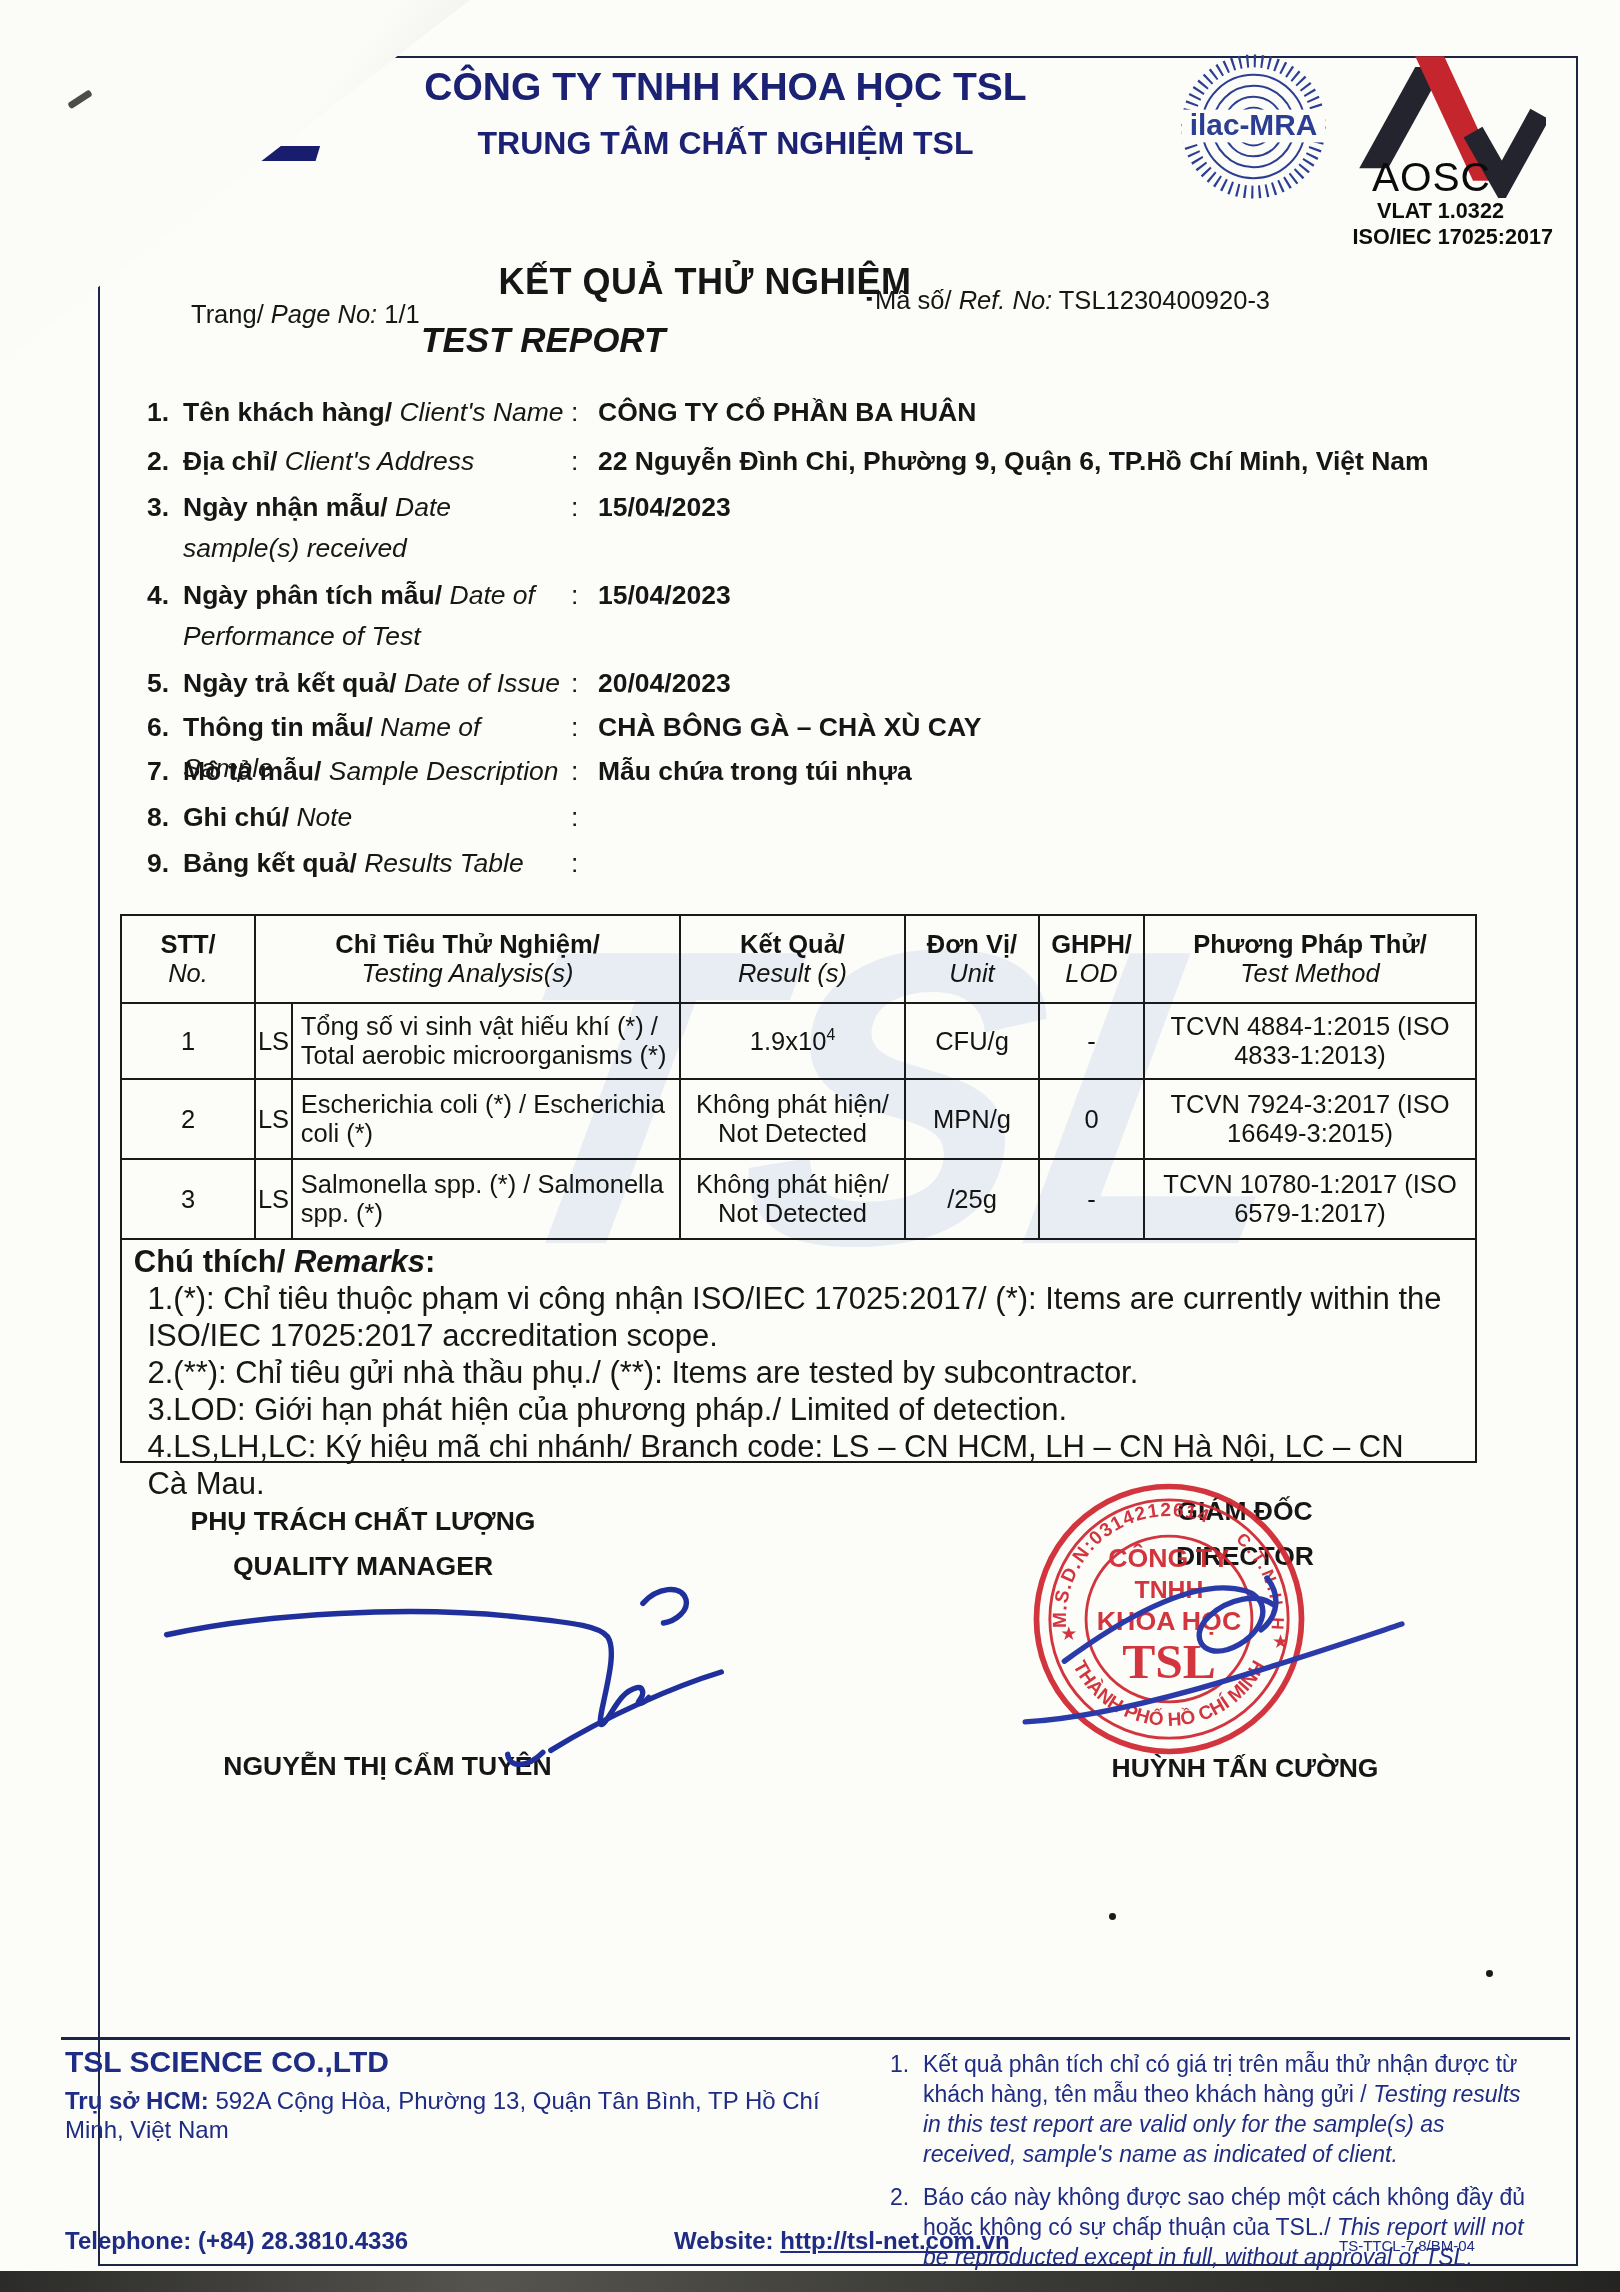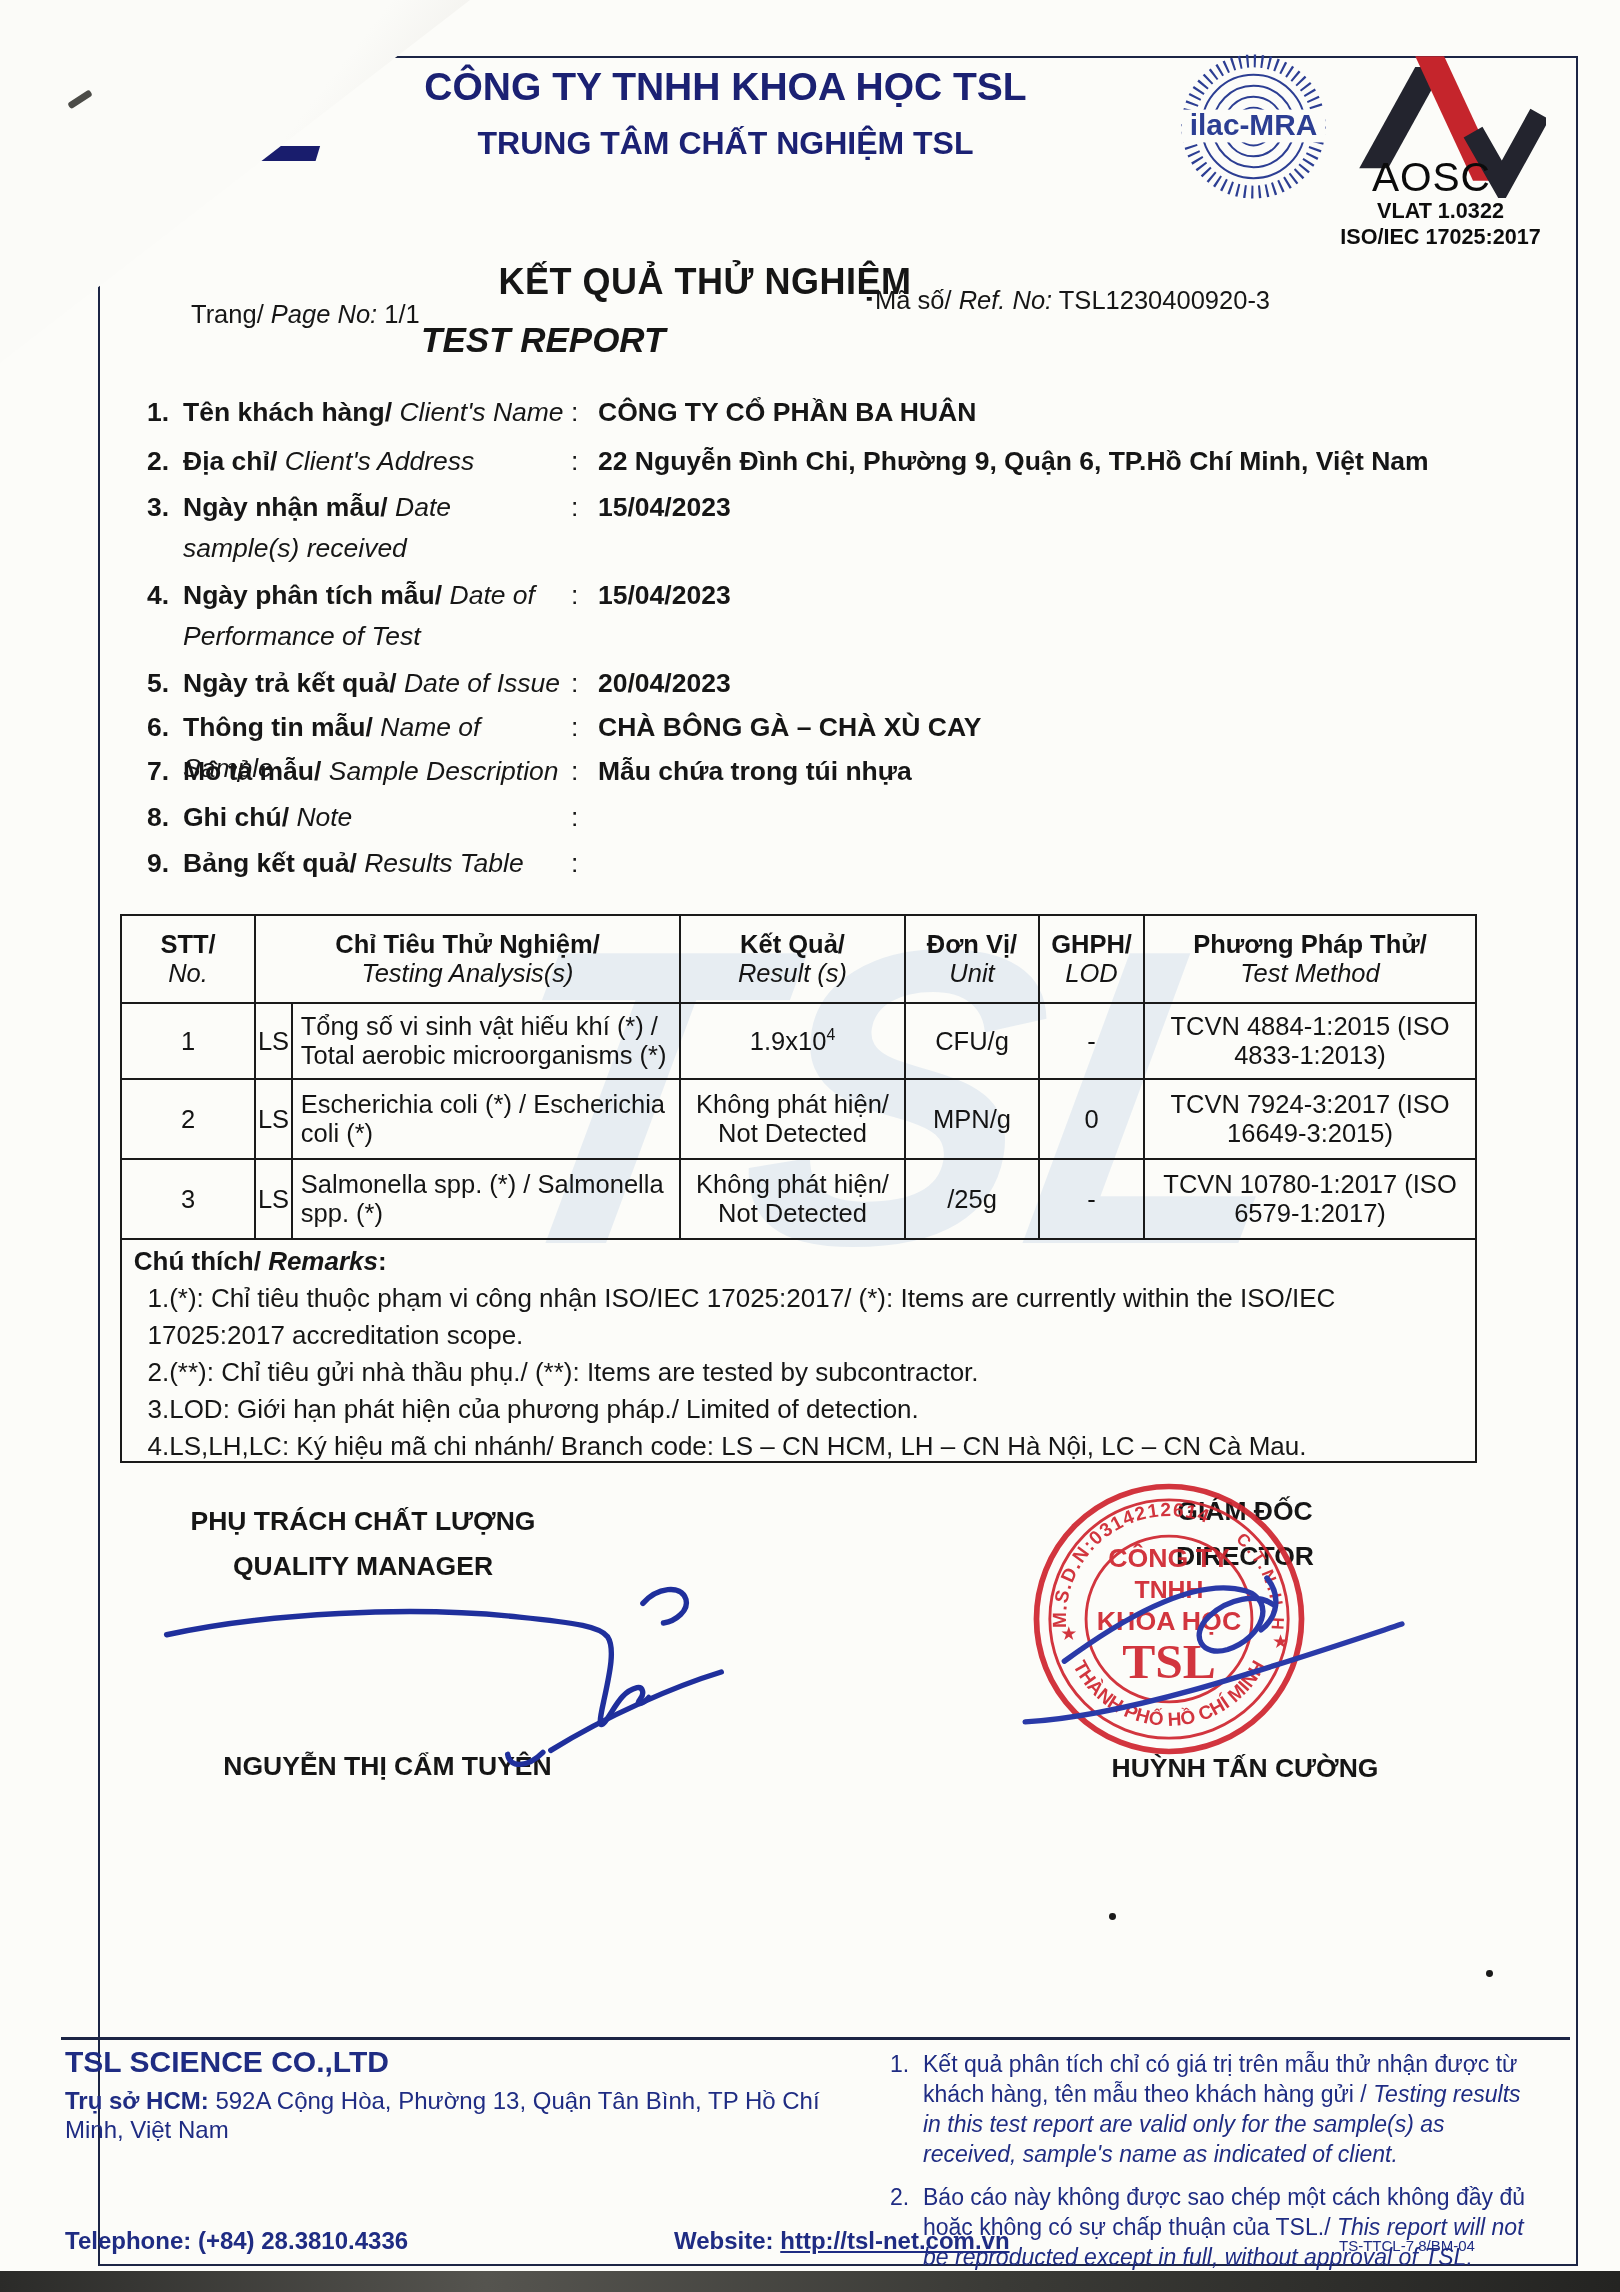--- a/index.html
+++ b/index.html
@@ -30,21 +30,21 @@
   .logo{position:absolute;left:90px;top:41px;font-size:135px;font-weight:900;font-style:italic;
     letter-spacing:-6.9px;color:#191d6d;transform:skewX(-6deg);z-index:3;line-height:1.1}
   .company1{position:absolute;left:412px;top:65px;width:627px;text-align:center;
     font-size:39px;font-weight:bold;color:#1b2173;z-index:3}
   .company2{position:absolute;left:412px;top:125px;width:627px;text-align:center;
     font-size:32px;font-weight:bold;color:#1b2173;z-index:3}
   .ilac-svg{position:absolute;left:1174px;top:47px;width:159px;height:159px;z-index:3}
   .aosc-svg{position:absolute;left:1345px;top:49px;width:201px;height:149px;z-index:3}
   .vlat{position:absolute;left:1328px;top:198px;width:225px;text-align:center;
     font-size:21.6px;font-weight:bold;color:#0d0d0d;z-index:3}
-  .isotxt{position:absolute;left:1328px;top:224px;width:225px;text-align:center;
+  .isotxt{position:absolute;left:1328px;top:224px;width:225px;text-align:right;
     font-size:21.6px;font-weight:bold;color:#0d0d0d;z-index:3}
 
   
   .pageno{position:absolute;left:191px;top:300px;font-size:25.5px;z-index:3}
   .title-vi{position:absolute;left:421px;top:261px;width:568px;text-align:center;
     font-size:36px;font-weight:bold;letter-spacing:0.5px;z-index:3}
   .title-en{position:absolute;left:421px;top:320px;width:568px;text-align:left;
     font-size:35px;font-weight:bold;font-style:italic;z-index:3}
   .refno{position:absolute;left:875px;top:286px;font-size:25.5px;z-index:3}
 
@@ -66,21 +66,21 @@
   th .hv{font-weight:bold}
   th .he{font-style:italic}
   .c-center{text-align:center}
   .c-analysis{text-align:left;padding-left:7.8px;padding-right:3.9px}
   .c-ls{text-align:center;padding:0}
   sup{font-size:0.62em}
   .hide-empty:empty{display:none}
 
   
   .remarks{position:absolute;left:120px;top:1238px;width:1357px;height:225px;z-index:3;
-    border:2.9px solid #1a1a1a;font-size:26px;line-height:37px;padding:2.9px 25.5px 0 11.8px}
+    border:2.9px solid #1a1a1a;font-size:31px;line-height:37px;padding:2.9px 25.5px 0 11.8px}
   .remarks .rtitle b{font-weight:bold}
   .remarks .rtitle i{font-weight:bold;font-style:italic}
   .rline{padding-left:13.7px}
 
   
   .sig-title{position:absolute;font-size:26.5px;font-weight:bold;text-align:center;z-index:3}
   .sig-name{position:absolute;font-size:26.5px;font-weight:bold;text-align:center;z-index:5}
   .sig-svg{position:absolute;z-index:5}
   .stamp-svg{position:absolute;left:1026px;top:1476px;width:286px;height:286px;z-index:4;opacity:0.93}
 

